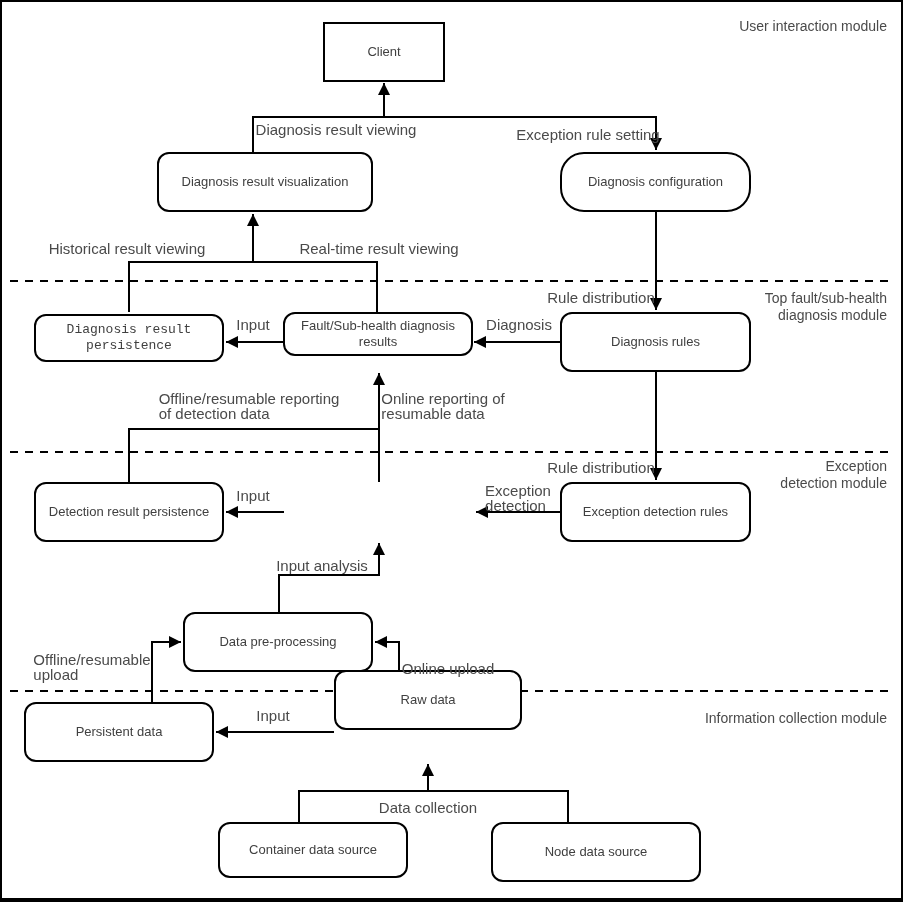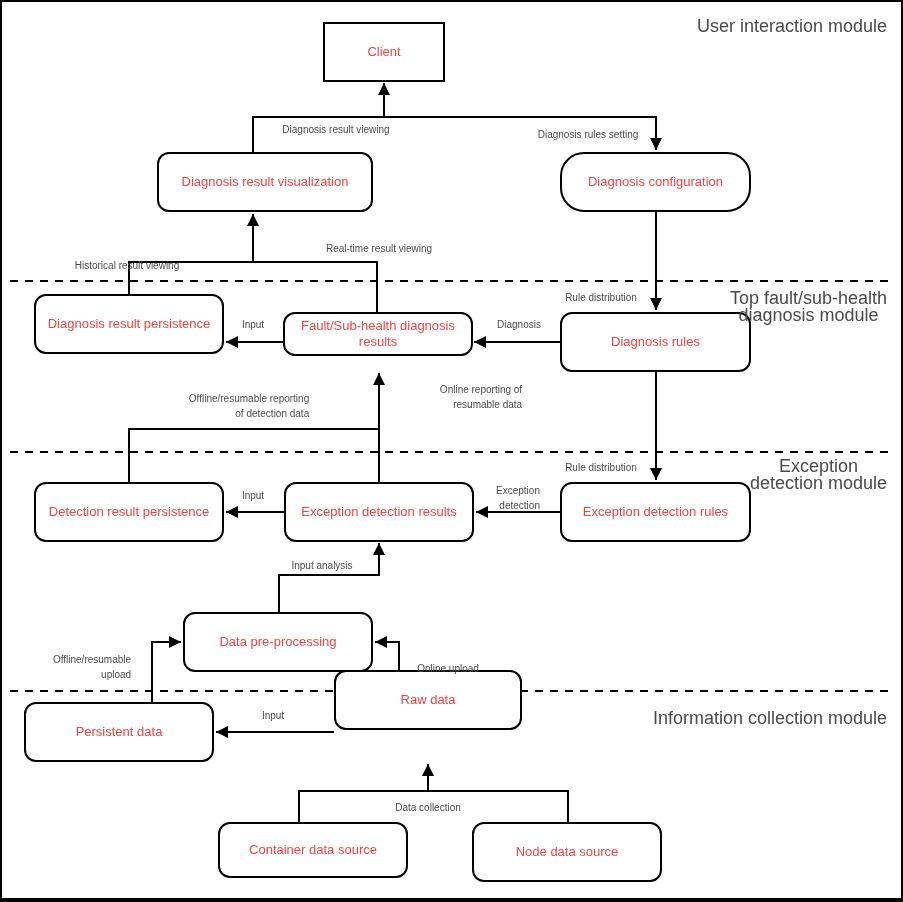--- a/index.html
+++ b/index.html
@@ -20,41 +20,41 @@
     border:2px solid #000;
     border-radius:12px;
     background:#fff;
     display:flex;
     flex-direction:column;
     align-items:center;
     justify-content:center;
     text-align:center;
     font-size:13px;
     line-height:16px;
-    color:#ef4444;
+    color:#404040;
     padding:2px 0;
   }
   .node.square{border-radius:0;}
   .elabel{
     position:absolute;
     transform:translateX(-50%);
-    font-size:10px;
+    font-size:15px;
     line-height:15px;
     color:#4a4a4a;
-    text-align:right;
+    text-align:left;
     white-space:nowrap;
   }
   .elabel span{display:block;}
   .mlabel{
     position:absolute;
     right:14px;
-    font-size:18px;
+    font-size:14px;
     line-height:16.5px;
     color:#4a4a4a;
-    text-align:center;
+    text-align:right;
     white-space:nowrap;
   }
   .mlabel span{display:block;}
   .node span{display:block;}
 </style>
 </head>
 <body>
 
 <div class="stage">
 
@@ -93,67 +93,64 @@
 
   <div class="node square" style="left:321px;top:20px;width:122px;height:60px;">
     <span>Client</span>
   </div>
   <div class="node" style="left:155px;top:150px;width:216px;height:60px;">
     <span>Diagnosis result visualization</span>
   </div>
   <div class="node" style="left:558px;top:150px;width:191px;height:60px;border-radius:24px;">
     <span>Diagnosis configuration</span>
   </div>
-  <div class="node" style="left:32px;top:292px;width:190px;height:60px;">
+  <div class="node" style="left:32px;top:312px;width:190px;height:48px;font-family:Liberation Mono, monospace;">
     <span>Diagnosis result persistence</span>
   </div>
   <div class="node" style="left:281px;top:310px;width:190px;height:44px;">
     <span>Fault/Sub-health diagnosis</span>
     <span>results</span>
   </div>
   <div class="node" style="left:558px;top:310px;width:191px;height:60px;">
     <span>Diagnosis rules</span>
   </div>
   <div class="node" style="left:32px;top:480px;width:190px;height:60px;">
     <span>Detection result persistence</span>
-  </div>
-  <div class="node" style="left:282px;top:480px;width:190px;height:60px;">
-    <span>Exception detection results</span>
   </div>
   <div class="node" style="left:558px;top:480px;width:191px;height:60px;">
     <span>Exception detection rules</span>
   </div>
   <div class="node" style="left:181px;top:610px;width:190px;height:60px;">
     <span>Data pre-processing</span>
   </div>
   <div class="node" style="left:22px;top:700px;width:190px;height:60px;">
     <span>Persistent data</span>
   </div>
   <div class="node" style="left:332px;top:668px;width:188px;height:60px;">
     <span>Raw data</span>
   </div>
   <div class="node" style="left:202px;top:820px;width:190px;height:56px;margin-left:14px;">
     <span>Container data source</span>
   </div>
-  <div class="node" style="left:470px;top:820px;width:190px;height:60px;">
+  <div class="node" style="left:489px;top:820px;width:210px;height:60px;">
     <span>Node data source</span>
   </div>
 
   <div class="elabel" style="left:334px;top:120px;">Diagnosis result viewing</div>
-  <div class="elabel" style="left:586px;top:125px;">Diagnosis rules setting</div>
-  <div class="elabel" style="left:125px;top:239px;margin-top:17px;">Historical result viewing</div>
+  <div class="elabel" style="left:586px;top:125px;">Exception rule setting</div>
+  <div class="elabel" style="left:125px;top:239px;">Historical result viewing</div>
   <div class="elabel" style="left:377px;top:239px;">Real-time result viewing</div>
   <div class="elabel" style="left:599px;top:288px;">Rule distribution</div>
   <div class="elabel" style="left:251px;top:315px;">Input</div>
   <div class="elabel" style="left:517px;top:315px;">Diagnosis</div>
   <div class="elabel" style="left:247px;top:389px;">
     <span>Offline/resumable reporting</span>
     <span>of detection data</span>
   </div>
-  <div class="elabel" style="left:441px;top:380px;margin-left:38px;">
+  <div class="elabel" style="left:441px;top:389px;">
     <span>Online reporting of</span>
     <span>resumable data</span>
   </div>
   <div class="elabel" style="left:599px;top:458px;">Rule distribution</div>
   <div class="elabel" style="left:251px;top:486px;">Input</div>
   <div class="elabel" style="left:516px;top:481px;">
     <span>Exception</span>
     <span>detection</span>
   </div>
   <div class="elabel" style="left:320px;top:556px;">Input analysis</div>

